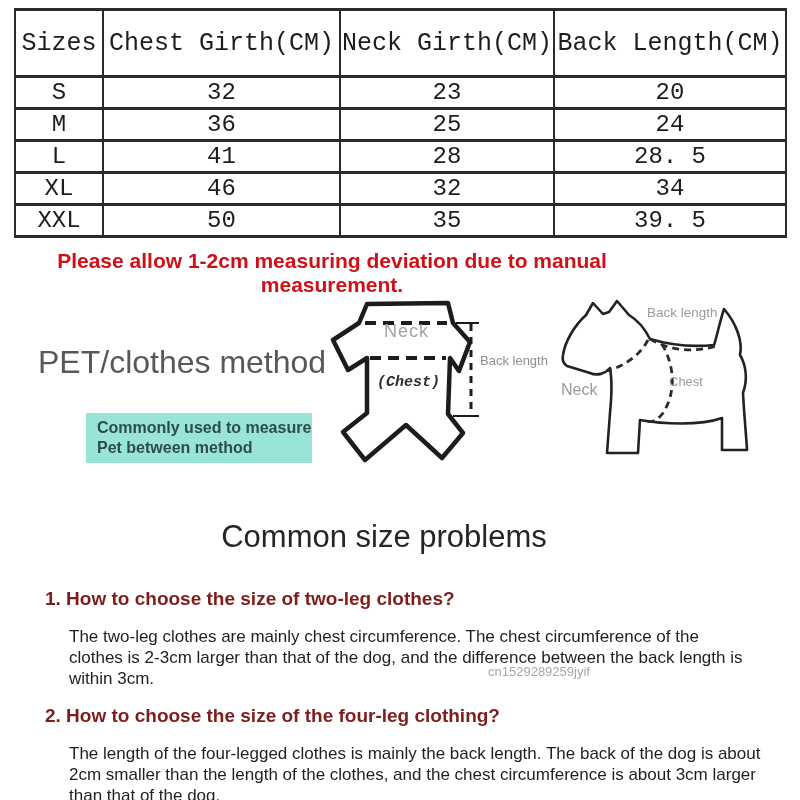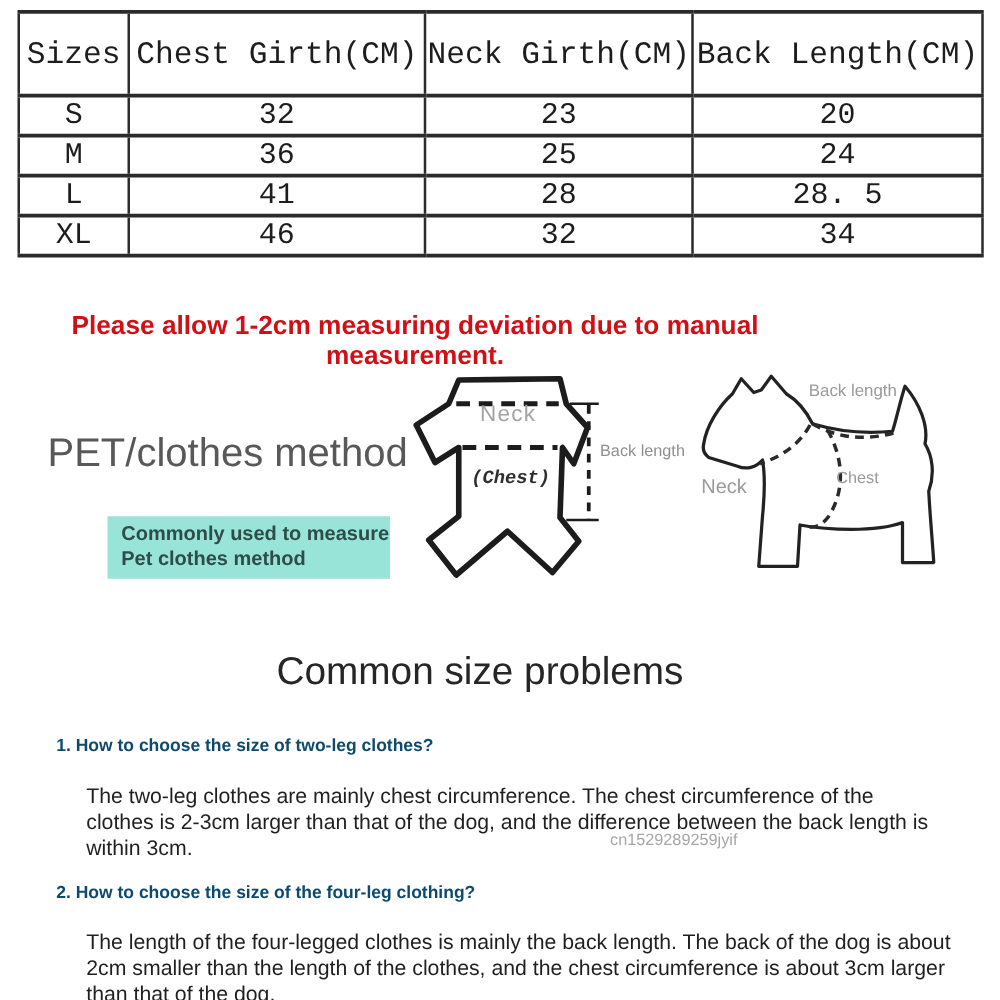--- a/index.html
+++ b/index.html
@@ -33,21 +33,21 @@
     position:absolute;left:86px;top:413px;width:226px;height:50px;
     background:#98e4d8;box-sizing:border-box;padding:5px 0 12px 11px;
   }
   .highlight .hl-line{font-size:16px;font-weight:700;color:#2f4d48;line-height:20px;}
   .diagram-svg{position:absolute;}
   .dlabel{position:absolute;white-space:nowrap;}
   .lbl-gray{color:#9a9a9a;}
   
   .faq-title{position:absolute;top:519px;left:0;width:768px;text-align:center;
     font-size:31px;color:#262626;}
-  .question{position:absolute;left:45px;font-size:14px;font-weight:700;color:#0c4a6e;}
+  .question{position:absolute;left:45px;font-size:19px;font-weight:700;color:#7f1d1d;}
   .answer{position:absolute;left:69px;font-size:17px;color:#1f1f1f;line-height:21px;}
   .watermark{position:absolute;left:488px;top:664px;font-size:13px;color:#a6a6a6;}
 </style>
 </head>
 <body>
 
 <div class="page">
 
   <table class="size-table">
     <colgroup>
@@ -82,30 +82,36 @@
         <td>41</td>
         <td>28</td>
         <td>28. 5</td>
       </tr>
       <tr>
         <td>XL</td>
         <td>46</td>
         <td>32</td>
         <td>34</td>
       </tr>
+      <tr>
+        <td>XXL</td>
+        <td>50</td>
+        <td>35</td>
+        <td>39. 5</td>
+      </tr>
     </tbody>
   </table>
 
   <div class="notice">Please allow 1-2cm measuring deviation due to manual measurement.</div>
 
   <div class="pet-title">PET/clothes method</div>
 
   <div class="highlight">
     <div class="hl-line">Commonly used to measure</div>
-    <div class="hl-line">Pet clothes method</div>
+    <div class="hl-line">Pet between method</div>
   </div>
 
   <svg class="diagram-svg" style="left:320px;top:293px;" width="235" height="185" viewBox="0 0 235 185">
     <path d="M47,11 L128,10 L133,30 L150,49 L139,78 L130,65 L128,121 L143,140 L122,165 L86,132 L45,167 L23,139 L47,120 L47,65 L28,77 L13,47 L39,30 Z" fill="#ffffff" stroke="#1c1c1c" stroke-width="4.5" stroke-linejoin="round"></path>
     <line x1="45" y1="30" x2="127" y2="30" stroke="#1c1c1c" stroke-width="4" stroke-dasharray="11,7"></line>
     <line x1="50" y1="65" x2="126" y2="65" stroke="#1c1c1c" stroke-width="4" stroke-dasharray="11,7"></line>
     <line x1="151" y1="31" x2="151" y2="123" stroke="#1c1c1c" stroke-width="3" stroke-dasharray="7,6"></line>
     <line x1="136" y1="30" x2="159" y2="30" stroke="#1c1c1c" stroke-width="2"></line>
     <line x1="133" y1="123" x2="159" y2="123" stroke="#1c1c1c" stroke-width="2"></line>
   </svg>

